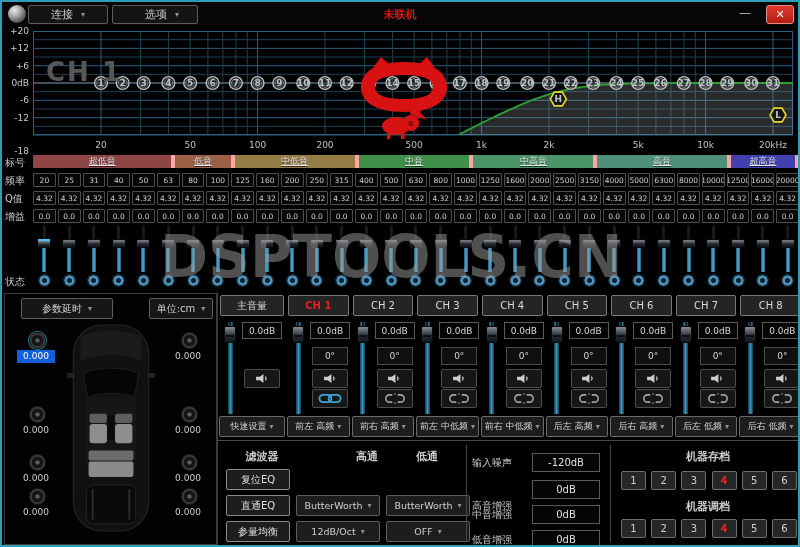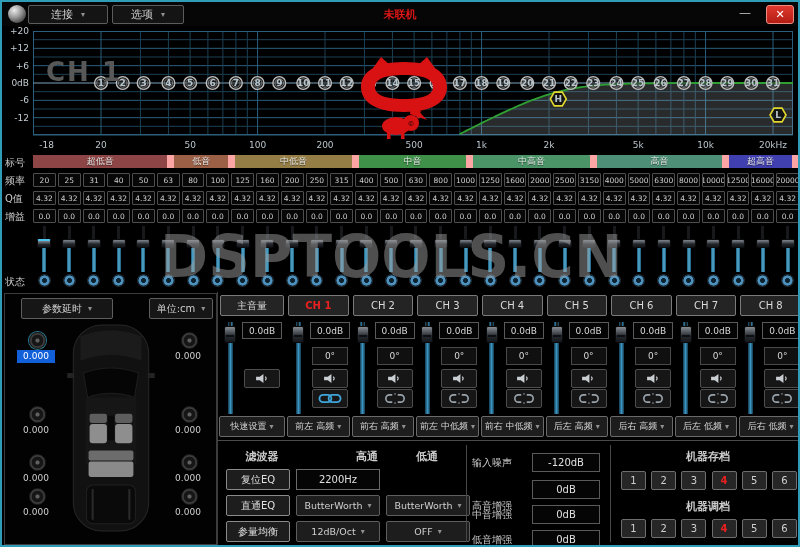--- a/index.html
+++ b/index.html
@@ -4,40 +4,40 @@
 <style>
   html,body{margin:0;padding:0;background:#222;}
   .window{position:relative;width:800px;height:547px;background:#000;border:2px solid #2f9cb8;box-sizing:border-box;
     font-family:"DejaVu Sans","Liberation Sans",sans-serif;color:#d6d6d6;overflow:hidden;}
   
   .titlebar{position:absolute;left:0;top:0;width:796px;height:24px;background:#060606;}
   .sphere{position:absolute;left:6px;top:3px;width:18px;height:18px;border-radius:50%;
     background:radial-gradient(circle at 35% 30%,#ececec,#9c9c9c 40%,#4c4c4c 75%,#1e1e1e);}
   .menu-btn{position:absolute;top:3px;height:17px;background:#141414;border:1px solid #5c5c5c;border-radius:2px;
     display:flex;align-items:center;justify-content:center;font-size:11px;color:#d0d0d0;gap:8px;cursor:default;}
-  .menu-connect{left:26px;width:78px;} .menu-options{left:110px;width:70px;}
+  .menu-connect{left:26px;width:78px;} .menu-options{left:110px;width:70px;padding-left:14px;}
   .win-title{position:absolute;left:0;top:0;width:100%;height:24px;display:flex;align-items:center;justify-content:center;
     color:#e01616;font-weight:bold;font-size:11px;pointer-events:none;}
   .min-btn{position:absolute;right:44px;top:2px;width:18px;height:18px;color:#b8b8b8;font-size:12px;
     display:flex;align-items:center;justify-content:center;}
   .close-btn{position:absolute;right:4px;top:3px;width:26px;height:17px;background:linear-gradient(#e0392e,#b31d14);
     border:1px solid #ef8d84;border-radius:3px;color:#fff;font-size:11px;font-weight:bold;
     display:flex;align-items:center;justify-content:center;}
   .arrow{font-size:8px;color:#909090;}
   
   .graph{position:absolute;left:0;top:26px;width:800px;height:127px;}
   .ylab{position:absolute;width:27px;text-align:right;font-size:9px;color:#c2ccd2;}
   .xlab-svg text{fill:#b9c5cc;font-size:9px;font-family:"DejaVu Sans",sans-serif;}
   .ch-label{position:absolute;left:44px;top:29px;font-size:26px;font-weight:bold;color:#585858;letter-spacing:2px;pointer-events:none;}
   .logo{position:absolute;left:352px;top:24px;width:100px;height:88px;pointer-events:none;}
   
   .rowlab{position:absolute;left:3px;width:27px;font-size:10px;color:#c8c8c8;}
   .strip{position:absolute;left:31px;top:153px;width:766px;height:13px;display:flex;}
   .strip .seg{display:flex;align-items:center;justify-content:center;font-size:9px;color:#e9e9e9;
-    text-shadow:0 1px 1px rgba(0,0,0,.6);border-right:7px solid #fca5a5;box-sizing:border-box;}
+    text-shadow:0 1px 1px rgba(0,0,0,.6);border-right:4px solid #fca5a5;box-sizing:border-box;text-decoration:underline;}
   .grid31{position:absolute;left:31px;width:766px;display:grid;grid-template-columns:repeat(31,1fr);column-gap:2px;}
   .vbox{height:12px;background:#070707;border:1px solid #4e4e4e;border-radius:1px;color:#cfcfcf;
     font-size:7.5px;display:flex;align-items:center;justify-content:center;overflow:hidden;}
   
   .sliders{top:224px;height:46px;}
   .slcell{position:relative;height:46px;}
   .track{position:absolute;left:50%;margin-left:-1.5px;top:0;width:3px;height:46px;background:#17191c;}
   .trackfill{position:absolute;left:50%;margin-left:-2px;width:4px;background:linear-gradient(90deg,#1b5a78,#56aed6,#1b5a78);}
   .handle{position:absolute;left:50%;margin-left:-7px;width:14px;height:9px;border-radius:2px;border:1px solid #0c0c0c;
     background:linear-gradient(180deg,#80868e 0%,#3c4147 45%,#23262b 55%,#121519 100%);box-sizing:border-box;}
@@ -123,21 +123,21 @@
   </div>
 
   <div class="graph">
     <div id="ylabs">
         <div class="ylab" style="top: -2px;">+20</div>
         <div class="ylab" style="top: 15.3333px;">+12</div>
         <div class="ylab" style="top: 32.6667px;">+6</div>
         <div class="ylab" style="top: 50px;">0dB</div>
         <div class="ylab" style="top: 67.3333px;">-6</div>
         <div class="ylab" style="top: 84.6667px;">-12</div>
-        <div class="ylab" style="top: 112px; padding-left: 25px;">-18</div>
+        <div class="ylab" style="top: 118px;">-18</div>
       </div>
     <svg id="eqsvg" class="xlab-svg" style="position:absolute;left:31px;top:3px;" width="766" height="122">
         <line x1="0" y1="0" x2="760" y2="0" stroke="#2b5e7b" stroke-width="1"></line>
         <line x1="0" y1="8.666666666666666" x2="760" y2="8.666666666666666" stroke="#1c4055" stroke-width="1"></line>
         <line x1="0" y1="17.333333333333332" x2="760" y2="17.333333333333332" stroke="#2b5e7b" stroke-width="1"></line>
         <line x1="0" y1="26" x2="760" y2="26" stroke="#1c4055" stroke-width="1"></line>
         <line x1="0" y1="34.666666666666664" x2="760" y2="34.666666666666664" stroke="#2b5e7b" stroke-width="1"></line>
         <line x1="0" y1="43.333333333333336" x2="760" y2="43.333333333333336" stroke="#1c4055" stroke-width="1"></line>
         <line x1="0" y1="52" x2="760" y2="52" stroke="#2b5e7b" stroke-width="1"></line>
         <line x1="0" y1="60.666666666666664" x2="760" y2="60.666666666666664" stroke="#1c4055" stroke-width="1"></line>
@@ -1008,21 +1008,20 @@
     <div class="lower">
 
       <div class="fhead" style="left:14px;top:8px;width:60px;">滤波器</div>
       <div class="fhead" style="left:78px;top:8px;width:82px;text-align:right;">高通</div>
       <div class="fhead" style="left:168px;top:8px;width:82px;">低通</div>
 
       <div class="fbtn" style="left:8px;top:28px;">复位EQ</div>
       <div class="fbtn" style="left:8px;top:54px;">直通EQ</div>
       <div class="fbtn" style="left:8px;top:80px;">参量均衡</div>
 
-      <div class="finput" style="left:78px;top:28px;">2200Hz</div>
 
       <div class="fdrop" style="left:78px;top:54px;">
         <span>ButterWorth</span>
           <span class="arrow">▾</span>
         </div>
       <div class="fdrop" style="left:168px;top:54px;">
         <span>ButterWorth</span>
           <span class="arrow">▾</span>
         </div>
       <div class="fdrop" style="left:78px;top:80px;">

